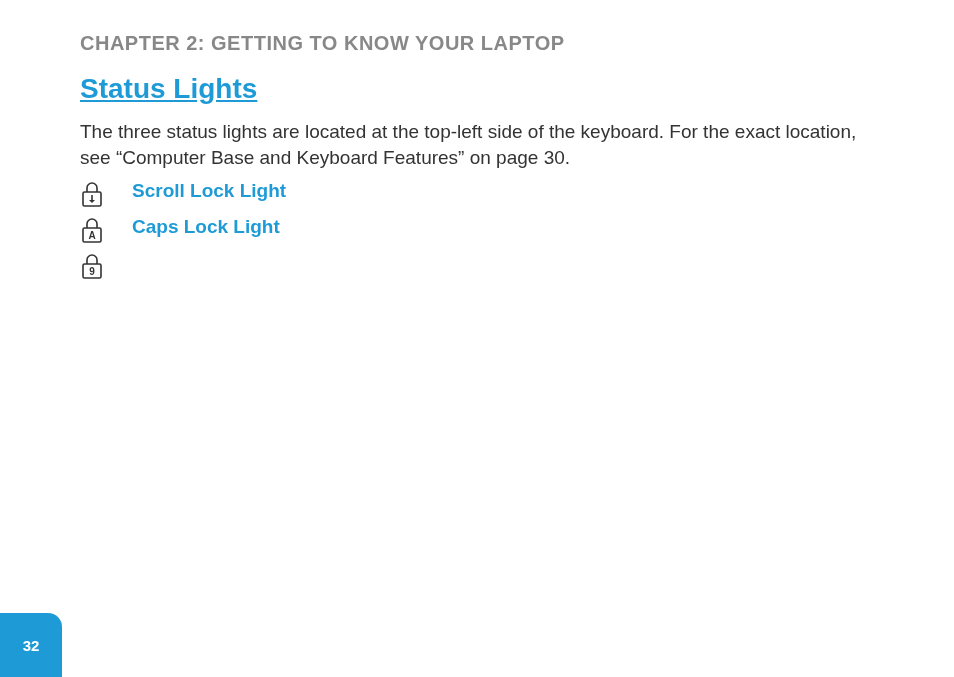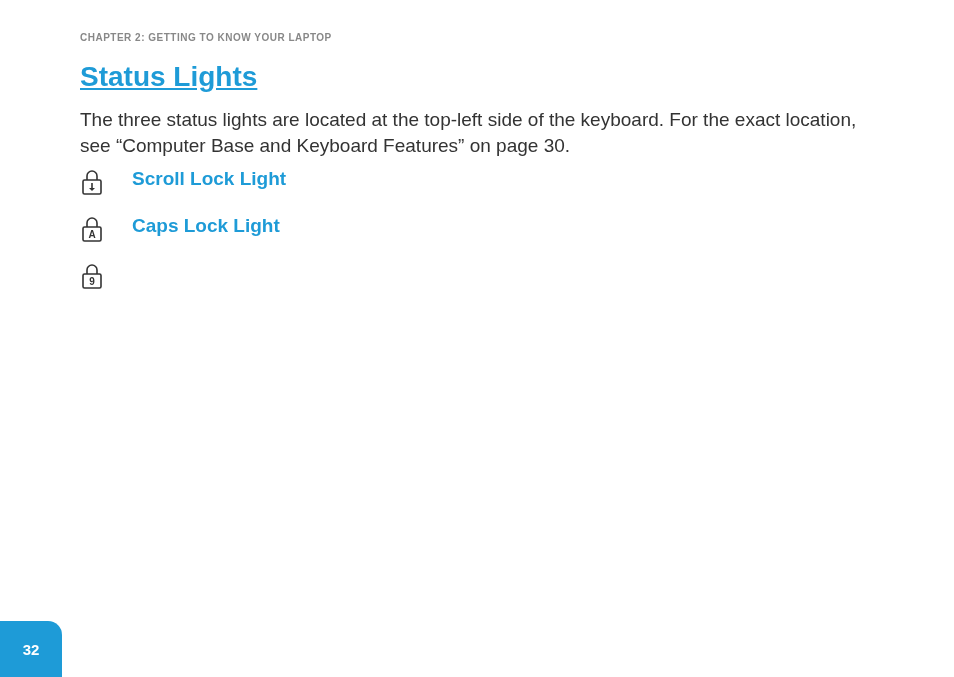--- a/index.html
+++ b/index.html
@@ -1,37 +1,37 @@
 <!DOCTYPE html>
 <html><head>
 <meta charset="utf-8">
 <style>
   * { margin: 0; padding: 0; box-sizing: border-box; }
   html, body { width: 954px; height: 677px; font-family: Arial, Helvetica, sans-serif; background: #fff; color: #333; }
   .page { position: relative; width: 954px; height: 677px; padding: 32px 64px 32px 80px; }
-  .chapter-label { font-size: 10px; font-weight: 700; letter-spacing: 0.5px; color: #888; margin-bottom: 18px; }
+  .chapter-label { font-size: 20px; font-weight: 700; letter-spacing: 0.5px; color: #888; margin-bottom: 18px; }
   .page-title { font-size: 28px; font-weight: 700; color: #1e9bd7; margin-bottom: 14px; text-decoration: underline; }
   .intro { font-size: 19px; line-height: 1.35; color: #333; margin-bottom: 10px; }
-  .items { display: flex; flex-direction: column; gap: 17px; }
+  .items { display: flex; flex-direction: column; gap: 6px; }
   .item { display: flex; align-items: flex-start; gap: 24px; }
   .icon-col { width: 28px; flex: 0 0 28px; padding-top: 2px; }
   .text-col { flex: 1; }
   .item-title { font-size: 19px; font-weight: 700; color: #1e9bd7; margin-bottom: 8px; }
   .item-desc { font-size: 19px; line-height: 1.35; color: #333; margin-bottom: 10px; text-align: justify; }
   .lock-icon { display: block; }
   .page-number-tab {
     position: absolute;
     left: 0;
     bottom: 0;
     background: #1e9bd7;
     color: #fff;
     font-size: 15px;
     font-weight: 700;
     width: 62px;
-    height: 56px;
+    height: 64px;
     display: flex;
     align-items: center;
     justify-content: center;
     border-top-right-radius: 14px;
   }
 </style>
 </head>
 <body>
 
 <div class="page">

